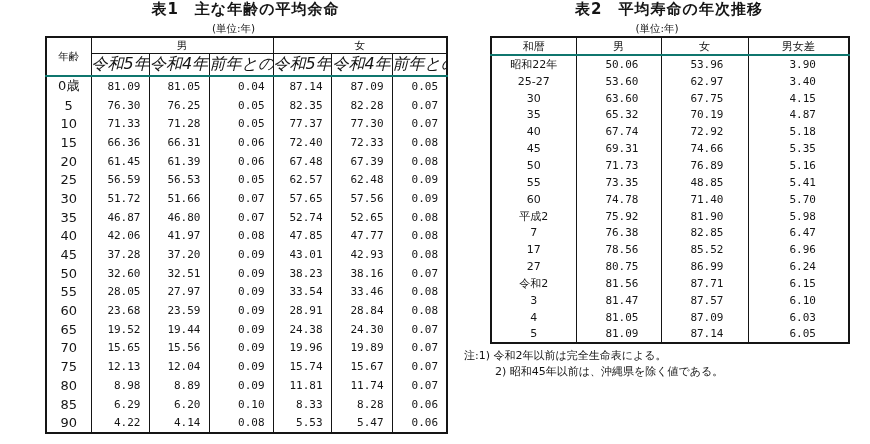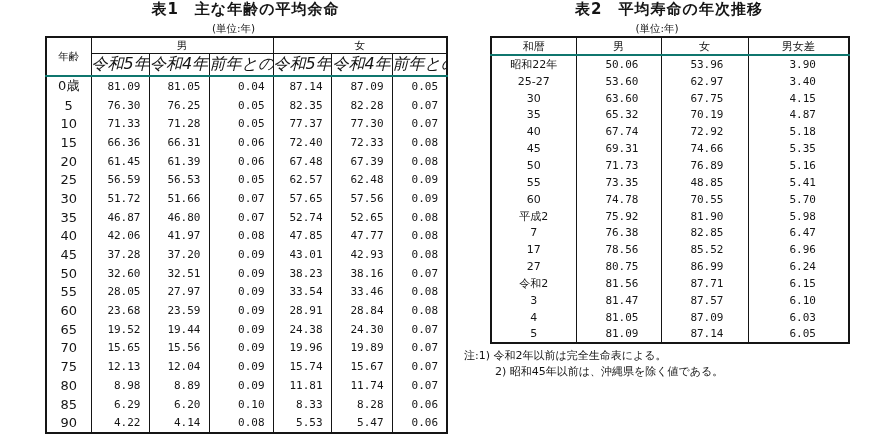--- a/index.html
+++ b/index.html
@@ -322,21 +322,21 @@
           </tr>
           <tr>
             <td class="era">55</td>
             <td class="num num2">73.35</td>
             <td class="num num3">48.85</td>
             <td class="num num4">5.41</td>
           </tr>
           <tr>
             <td class="era">60</td>
             <td class="num num2">74.78</td>
-            <td class="num num3">70.55</td>
+            <td class="num num3">71.40</td>
             <td class="num num4">5.70</td>
           </tr>
           <tr>
             <td class="era">平成2</td>
             <td class="num num2">75.92</td>
             <td class="num num3">81.90</td>
             <td class="num num4">5.98</td>
           </tr>
           <tr>
             <td class="era">7</td>

